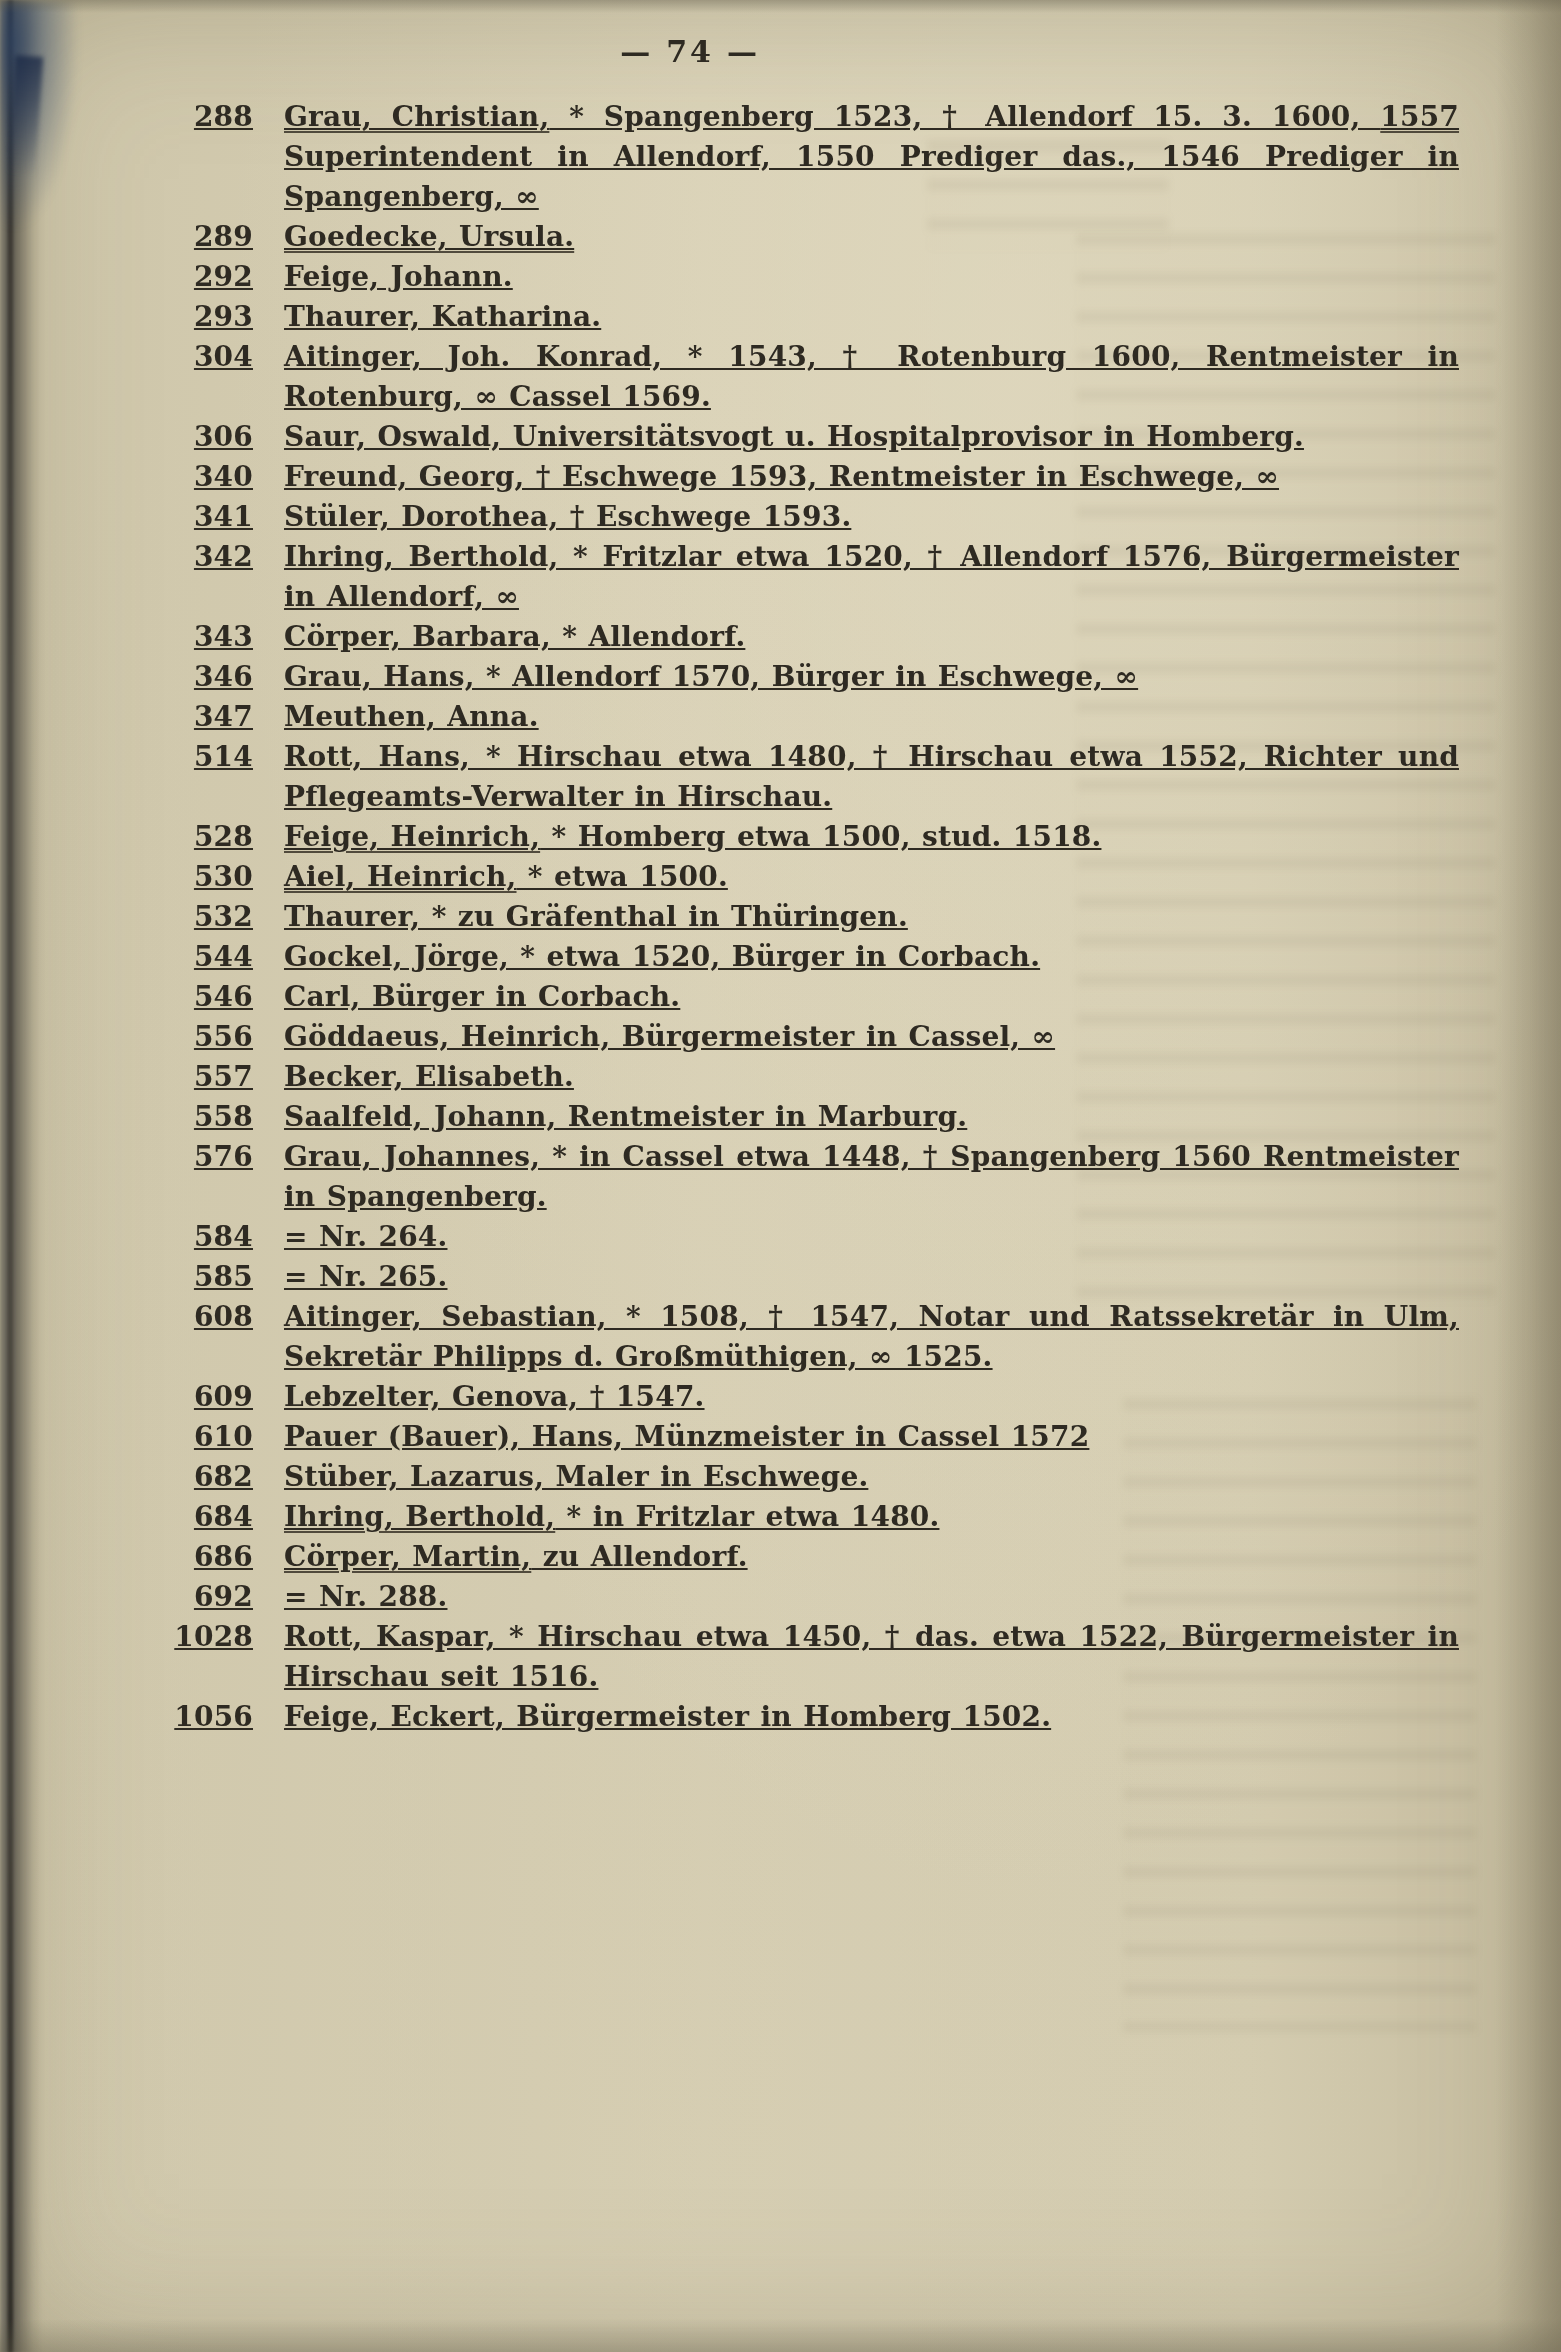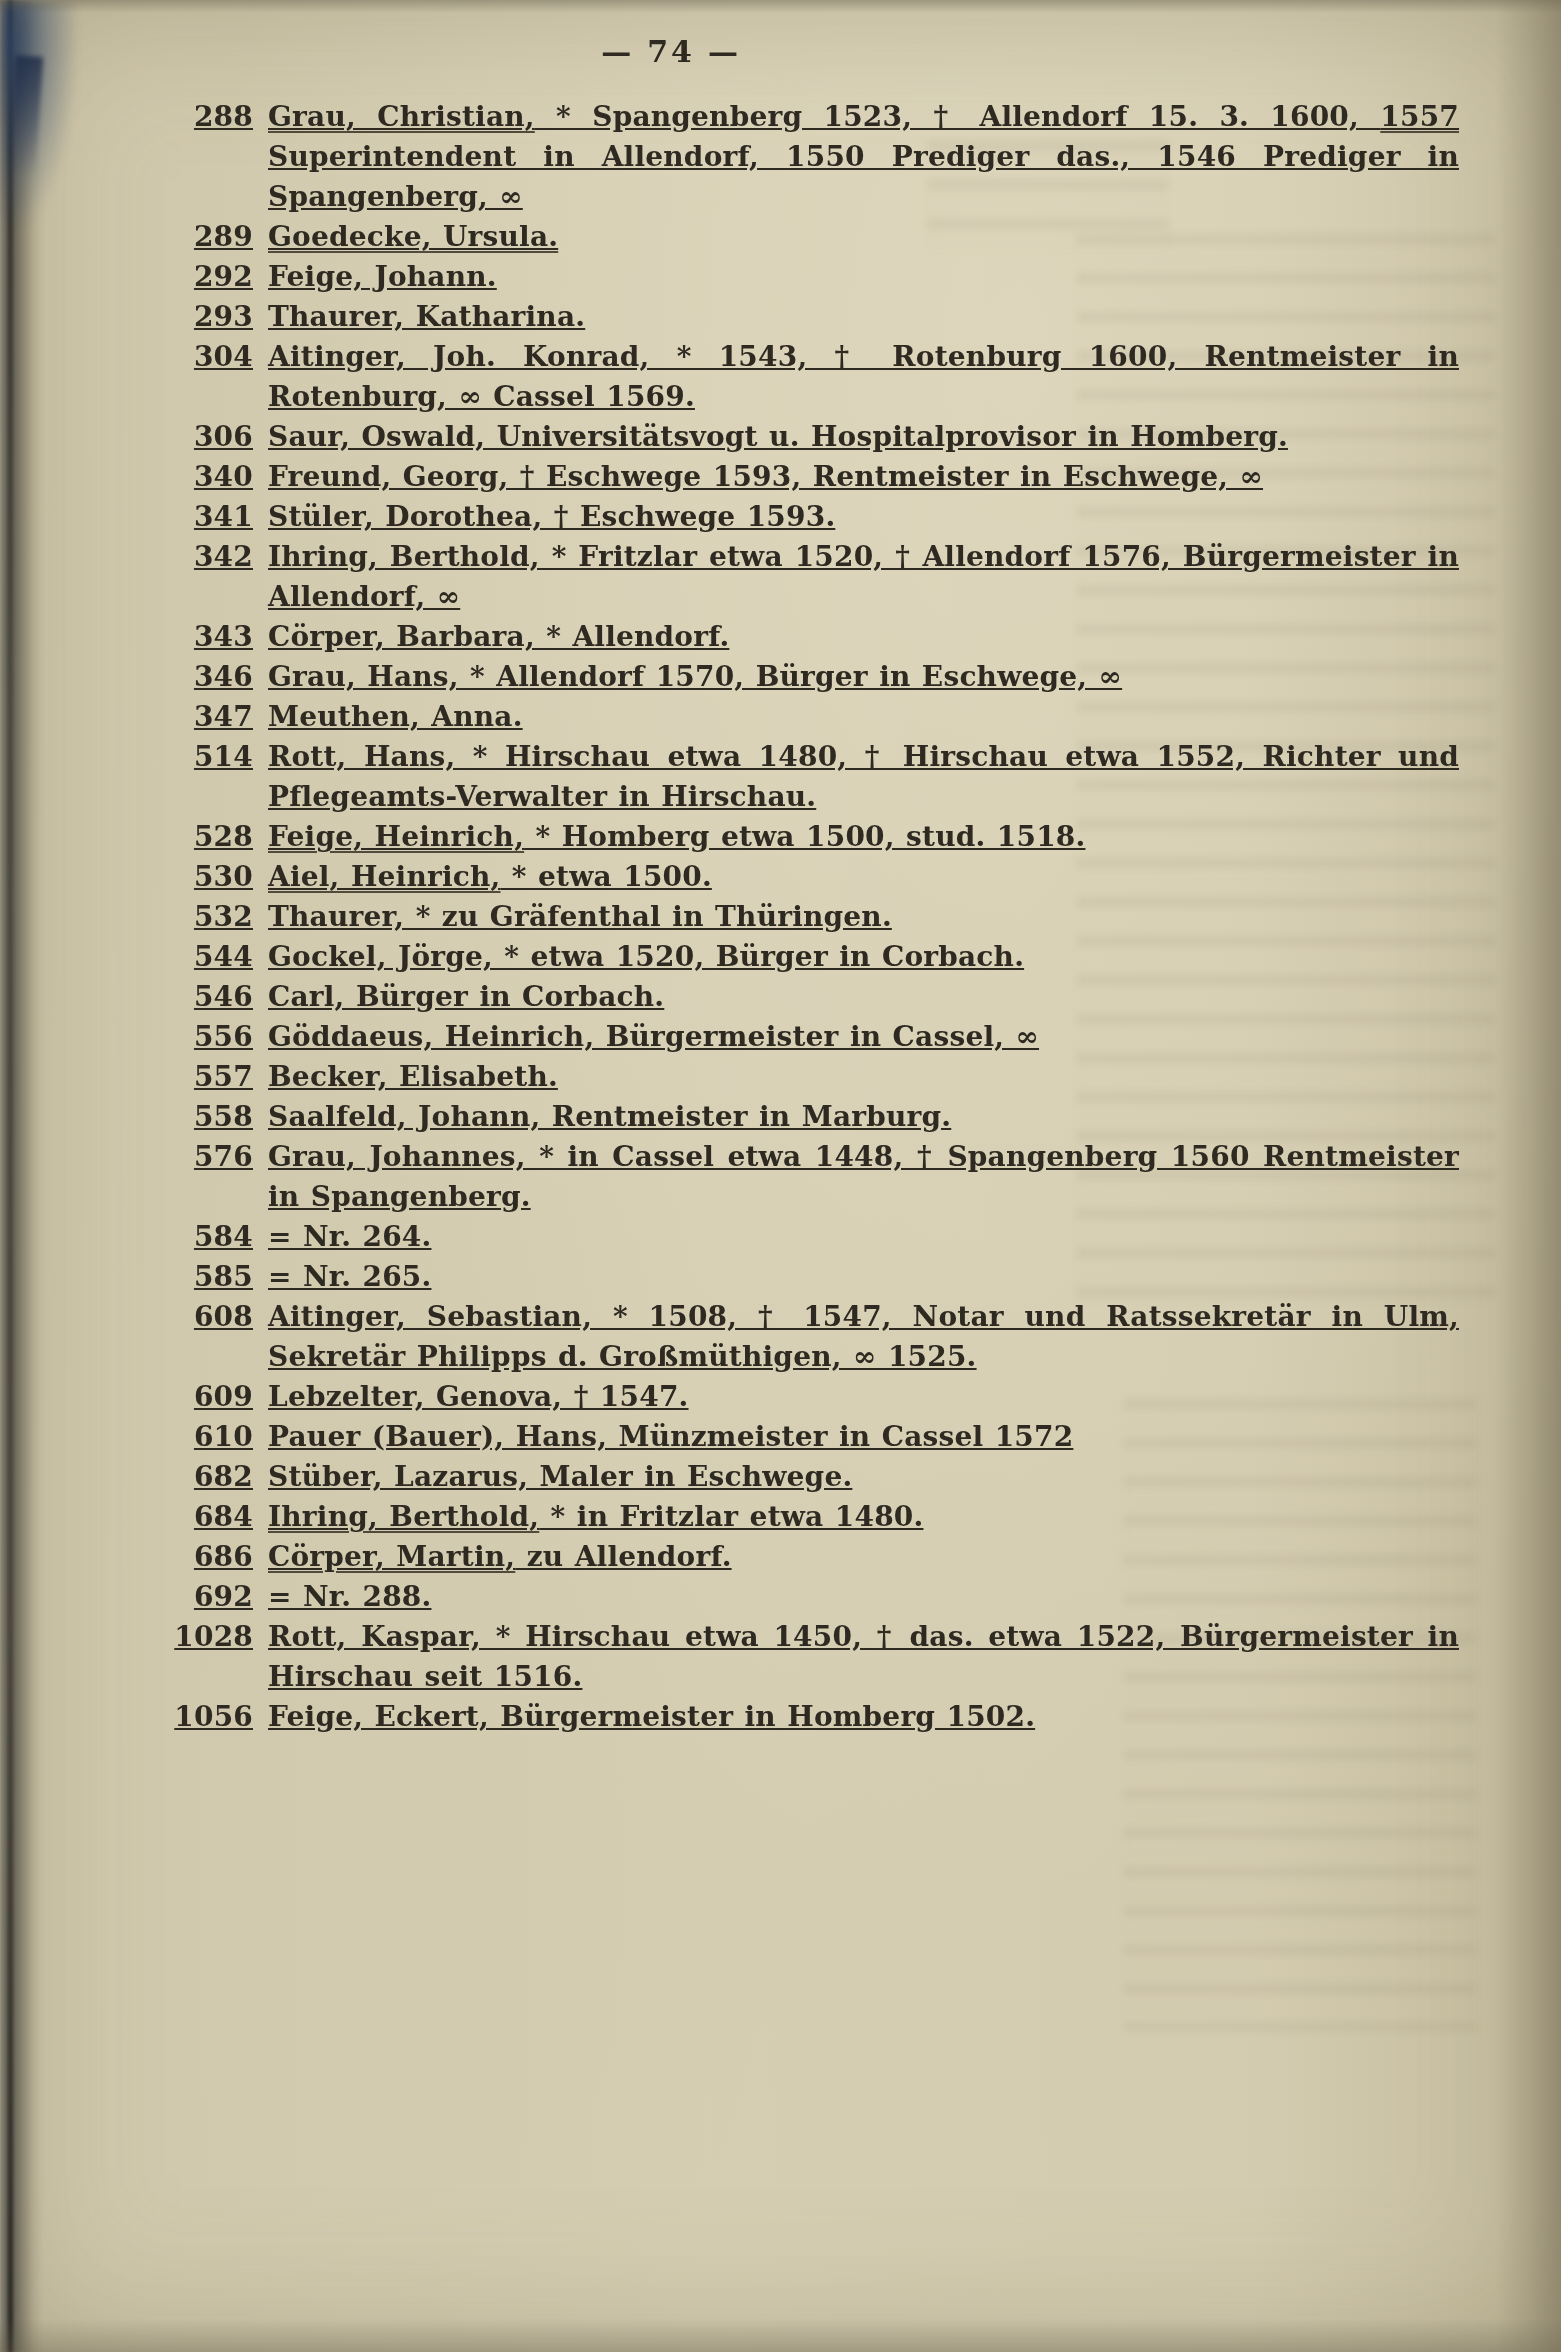--- a/index.html
+++ b/index.html
@@ -63,39 +63,40 @@
   .ghost-a { right:65px;  top:233px;  width:420px; height:1072px; }
   .ghost-b { right:84px;  top:1398px; width:354px; height:634px;  }
   .ghost-c { right:392px; top:140px;  width:242px; height:112px;  }
 
   
   .page-number {
     position:absolute; top:34px; left:0; width:1342px;
     text-align:center;
     font-size:30px; font-weight:bold; letter-spacing:2.8px;
     color:#2e2a22;
+    padding-left:19px;
   }
   .entries {
     position:absolute; left:158px; top:97px; width:1301px;
     color:#2e2a22;
     font-size:28px;
     line-height:40px;
     font-weight:bold;
     letter-spacing:0.2px;
     word-spacing:1.4px;
     text-decoration:underline;
   }
   .entry { display:flex; }
   .entry .num {
     flex:0 0 95px;
     text-align:right;
     margin-right:15px;
     white-space:nowrap;
   }
-  .entry .txt { flex:1; text-align:justify; }
+  .entry .txt { flex:1; text-align:justify;margin-left:16px; }
   .u {
     text-decoration:underline;
     text-decoration-thickness:2.3px;
     text-underline-offset:4.7px;
     text-decoration-color:rgba(58,52,40,0.85);
   }
 </style>
 </head>
 <body>
 

